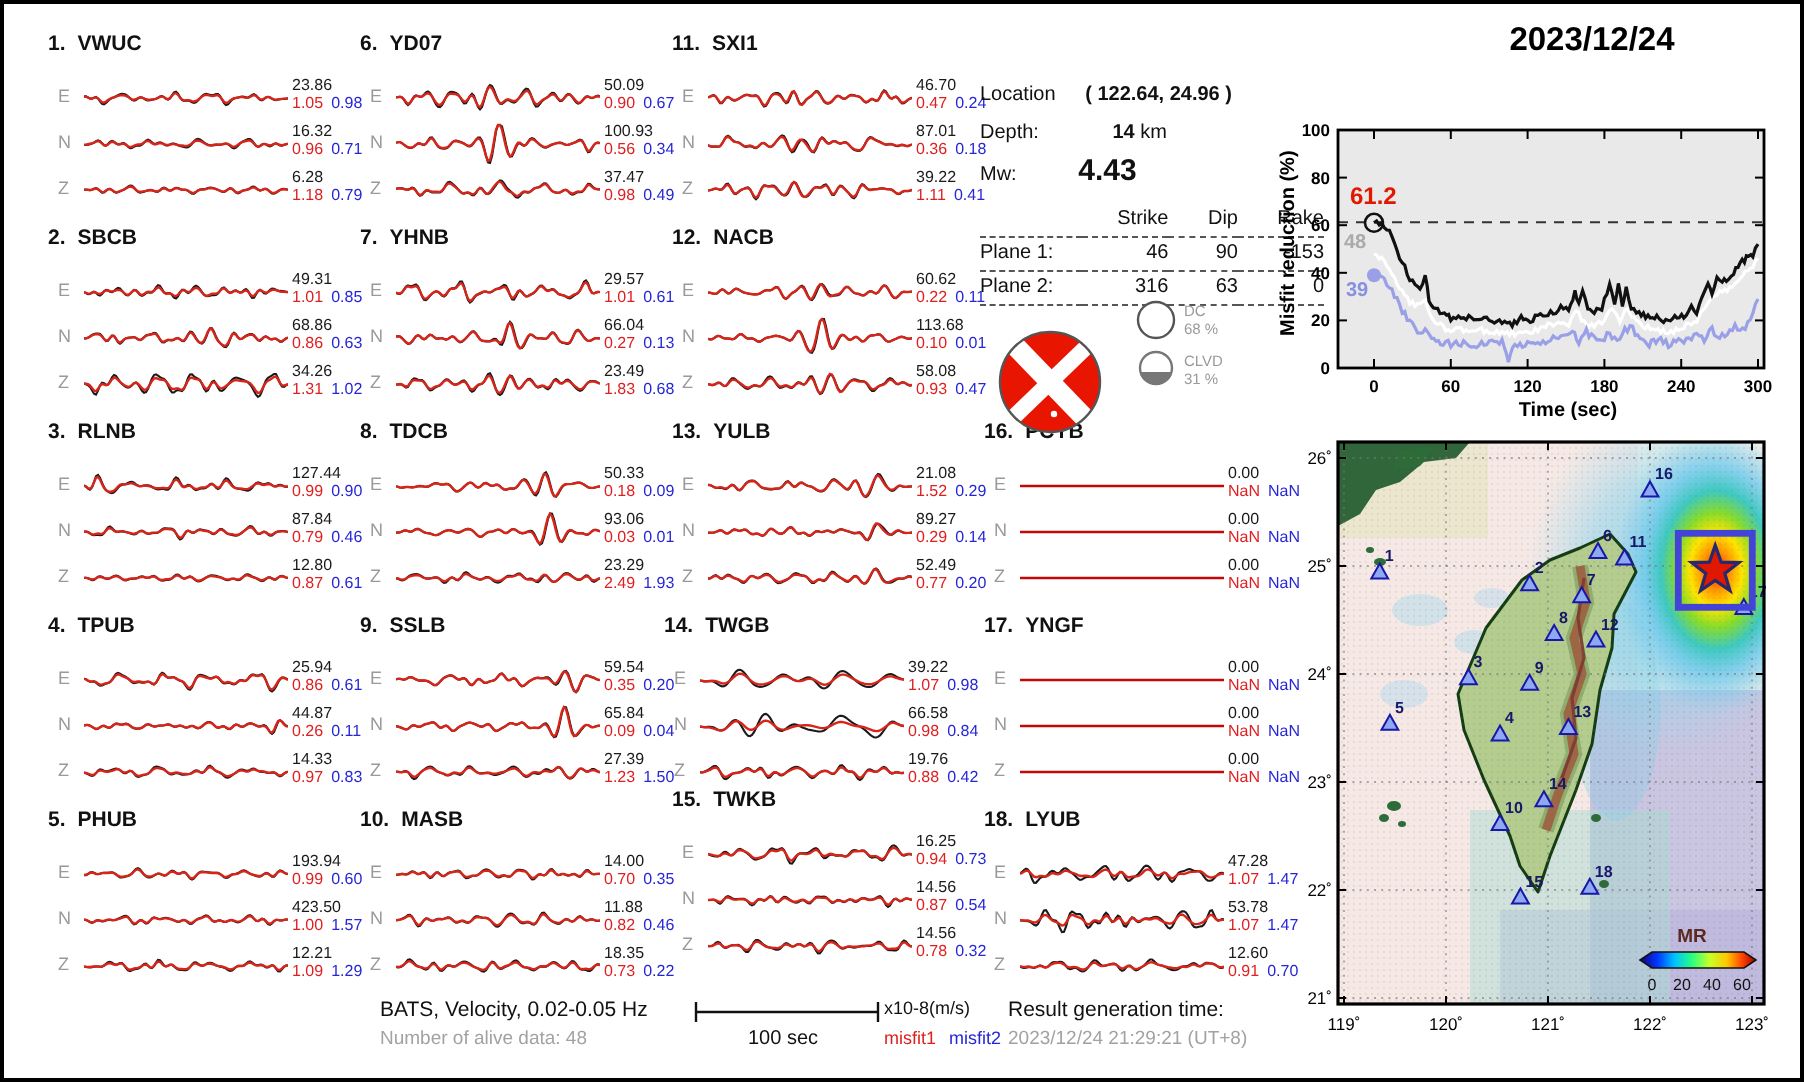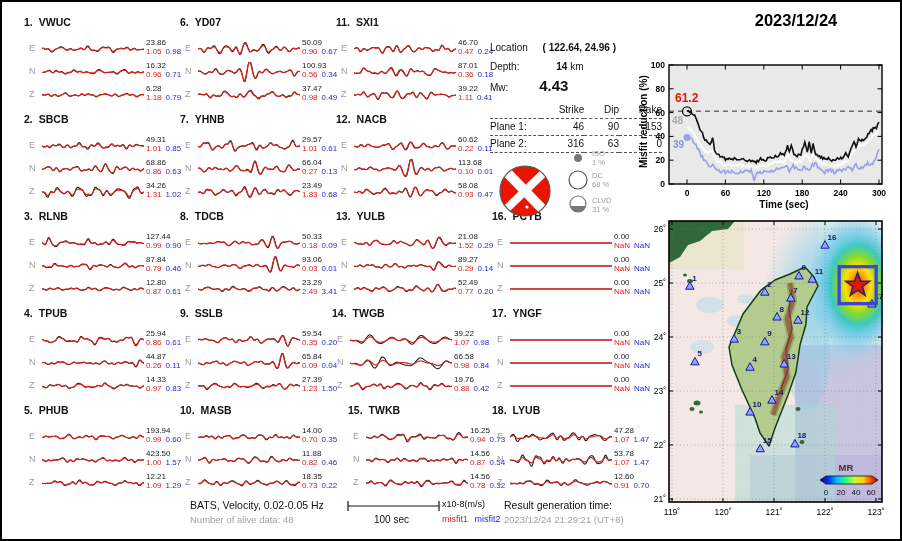--- a/index.html
+++ b/index.html
@@ -320,21 +320,21 @@
           </div>
         </div>
         <div class="chrow" style="top: 68px;">
           <div class="chlab">Z</div>
           <svg class="wsvg" width="102" height="22">
             <path d="M0 11.17L1 11.43L2 11.86L3 12.18L4 12.02L5 11.33L6 10.39L7 9.75L8 9.41L9 9.20L10 9.08L11 9.17L12 9.58L13 10.23L14 10.85L15 11.21L16 11.30L17 11.21L18 11.01L19 10.77L20 10.64L21 10.88L22 11.63L23 12.68L24 13.40L25 13.27L26 12.29L27 11.14L28 10.67L29 11.12L30 11.94L31 12.19L32 11.38L33 9.87L34 8.56L35 8.12L36 8.60L37 9.48L38 10.25L39 10.78L40 11.20L41 11.59L42 11.78L43 11.58L44 11.04L45 10.54L46 10.48L47 10.98L48 11.82L49 12.63L50 13.15L51 13.29L52 13.00L53 12.30L54 11.34L55 10.43L56 9.93L57 9.92L58 10.06L59 9.92L60 9.38L61 8.82L62 8.82L63 9.59L64 10.70L65 11.47L66 11.57L67 11.32L68 11.38L69 12.04L70 12.86L71 13.08L72 12.28L73 10.87L74 9.73L75 9.59L76 10.44L77 11.70L78 12.66L79 12.97L80 12.68L81 11.95L82 10.97L83 9.88L84 8.96L85 8.48L86 8.59L87 9.18L88 9.99L89 10.80L90 11.48L91 11.94L92 11.95L93 11.38L94 10.42L95 9.69L96 9.88L97 11.14L98 12.40L99 12.87L100 12.44L101 11.67L102 11.15" fill="none" stroke="#1a1a1a" stroke-width="1.05"></path>
             <path d="M0 11.09L1 11.26L2 11.58L3 11.83L4 11.76L5 11.29L6 10.64L7 10.17L8 9.90L9 9.70L10 9.56L11 9.59L12 9.90L13 10.41L14 10.90L15 11.21L16 11.29L17 11.21L18 11.05L19 10.87L20 10.79L21 10.98L22 11.51L23 12.21L24 12.66L25 12.51L26 11.80L27 11.02L28 10.75L29 11.13L30 11.73L31 11.89L32 11.28L33 10.19L34 9.24L35 8.94L36 9.27L37 9.88L38 10.40L39 10.77L40 11.10L41 11.44L42 11.64L43 11.54L44 11.16L45 10.78L46 10.68L47 10.98L48 11.53L49 12.07L50 12.42L51 12.52L52 12.35L53 11.92L54 11.31L55 10.72L56 10.37L57 10.30L58 10.31L59 10.11L60 9.66L61 9.25L62 9.28L63 9.90L64 10.79L65 11.48L66 11.72L67 11.70L68 11.81L69 12.18L70 12.47L71 12.21L72 11.27L73 10.07L74 9.35L75 9.57L76 10.61L77 11.87L78 12.73L79 12.93L80 12.55L81 11.82L82 10.94L83 10.06L84 9.36L85 9.02L86 9.13L87 9.61L88 10.25L89 10.88L90 11.42L91 11.77L92 11.77L93 11.35L94 10.66L95 10.13L96 10.24L97 11.10L98 11.95L99 12.26L100 11.96L101 11.44L102 11.10" fill="none" stroke="#d8251a" stroke-width="1.2"></path>
           </svg>
           <div class="nums">
             <div class="amp">23.29</div>
-            <div class="mis"><span class="m1">2.49</span><span class="m2">3.41</span></div>
+            <div class="mis"><span class="m1">2.49</span><span class="m2">1.93</span></div>
           </div>
         </div>
       </div>
       <div class="station" style="left: 176px; top: 305px;">
         <div class="sta-head"><span class="num">9.</span><span class="code">SSLB</span></div>
         <div class="chrow" style="top: 22px;">
           <div class="chlab">E</div>
           <svg class="wsvg" width="102" height="22">
             <path d="M0 10.67L1 10.38L2 10.38L3 10.65L4 10.82L5 10.56L6 9.93L7 9.56L8 9.68L9 10.18L10 10.74L11 11.13L12 11.30L13 11.33L14 11.33L15 11.40L16 11.69L17 12.25L18 12.98L19 13.57L20 13.62L21 12.98L22 11.88L23 10.73L24 9.86L25 9.30L26 8.91L27 8.66L28 8.74L29 9.27L30 10.09L31 10.71L32 10.74L33 10.31L34 10.08L35 10.64L36 11.96L37 13.26L38 13.63L39 12.80L40 11.42L41 10.51L42 10.64L43 11.52L44 12.33L45 12.49L46 12.11L47 11.67L48 11.44L49 11.16L50 10.40L51 9.14L52 7.98L53 7.74L54 8.66L55 10.11L56 11.11L57 11.11L58 10.46L59 10.07L60 10.64L61 12.03L62 13.47L63 14.18L64 13.94L65 13.11L66 12.19L67 11.42L68 10.82L69 10.32L70 9.99L71 9.93L72 10.05L73 10.12L74 9.94L75 9.66L76 9.70L77 10.40L78 11.68L79 12.93L80 13.38L81 12.60L82 10.74L83 8.51L84 6.82L85 6.45L86 7.76L87 10.48L88 13.75L89 16.34L90 17.20L91 16.06L92 13.59L93 11.01L94 9.30L95 8.71L96 8.76L97 9.18L98 9.49L99 9.90L100 10.43L101 10.85L102 10.99" fill="none" stroke="#1a1a1a" stroke-width="1.05"></path>
             <path d="M0 10.69L1 10.43L2 10.44L3 10.69L4 10.85L5 10.59L6 9.97L7 9.61L8 9.72L9 10.20L10 10.74L11 11.11L12 11.26L13 11.27L14 11.26L15 11.34L16 11.61L17 12.15L18 12.87L19 13.44L20 13.51L21 12.92L22 11.89L23 10.80L24 9.96L25 9.42L26 9.04L27 8.81L28 8.88L29 9.38L30 10.13L31 10.70L32 10.72L33 10.31L34 10.08L35 10.62L36 11.87L37 13.11L38 13.47L39 12.69L40 11.39L41 10.53L42 10.65L43 11.49L44 12.27L45 12.44L46 12.08L47 11.67L48 11.46L49 11.20L50 10.48L51 9.27L52 8.16L53 7.92L54 8.77L55 10.14L56 11.08L57 11.07L58 10.44L59 10.07L60 10.61L61 11.93L62 13.30L63 13.99L64 13.78L65 13.01L66 12.15L67 11.43L68 10.85L69 10.35L70 10.00L71 9.91L72 10.04L73 10.19L74 10.18L75 10.09L76 10.25L77 10.90L78 11.89L79 12.67L80 12.65L81 11.57L82 9.75L83 7.90L84 6.81L85 7.02L86 8.67L87 11.38L88 14.31L89 16.41L90 16.87L91 15.54L92 13.13L93 10.75L94 9.26L95 8.83L96 8.96L97 9.36L98 9.63L99 9.99L100 10.46L101 10.86L102 10.99" fill="none" stroke="#d8251a" stroke-width="1.2"></path>
@@ -540,21 +540,21 @@
           <svg class="wsvg" width="102" height="22">
             <path d="M0 11.15L1 11.21L2 10.97L3 10.49L4 9.94L5 9.36L6 8.59L7 8.08L8 8.06L9 8.98L10 10.79L11 12.83L12 14.26L13 14.58L14 13.96L15 12.96L16 12.09L17 11.58L18 11.36L19 11.25L20 11.05L21 10.61L22 9.93L23 9.27L24 9.05L25 9.50L26 10.33L27 10.88L28 10.59L29 9.61L30 8.83L31 9.15L32 10.73L33 12.70L34 13.86L35 13.62L36 12.43L37 11.37L38 11.20L39 11.85L40 12.60L41 12.76L42 12.21L43 11.27L44 10.37L45 9.64L46 9.06L47 8.62L48 8.40L49 8.52L50 8.94L51 9.54L52 10.30L53 11.27L54 12.41L55 13.47L56 14.02L57 13.78L58 12.92L59 11.88L60 11.07L61 10.60L62 10.39L63 10.40L64 10.74L65 11.40L66 12.03L67 12.00L68 10.97L69 9.28L70 7.89L71 7.62L72 8.51L73 9.82L74 10.68L75 10.87L76 10.94L77 11.60L78 12.98L79 14.42L80 14.99L81 14.27L82 12.62L83 10.88L84 9.80L85 9.61L86 10.07L87 10.66L88 10.92L89 10.58L90 9.73L91 8.81L92 8.42L93 8.92L94 10.10L95 11.27L96 11.77L97 11.48L98 11.13L99 11.18L100 11.49L101 11.64L102 11.44" fill="none" stroke="#1a1a1a" stroke-width="1.05"></path>
             <path d="M0 11.11L1 11.14L2 10.98L3 10.66L4 10.31L5 9.91L6 9.31L7 8.86L8 8.77L9 9.40L10 10.72L11 12.22L12 13.25L13 13.48L14 13.04L15 12.37L16 11.85L17 11.59L18 11.51L19 11.44L20 11.23L21 10.80L22 10.21L23 9.67L24 9.50L25 9.82L26 10.42L27 10.80L28 10.58L29 9.91L30 9.42L31 9.75L32 10.94L33 12.35L34 13.11L35 12.82L36 11.89L37 11.12L38 11.06L39 11.60L40 12.19L41 12.34L42 11.97L43 11.34L44 10.73L45 10.21L46 9.74L47 9.31L48 9.04L49 9.04L50 9.30L51 9.74L52 10.32L53 11.07L54 11.95L55 12.78L56 13.24L57 13.13L58 12.54L59 11.78L60 11.15L61 10.74L62 10.53L63 10.52L64 10.78L65 11.29L66 11.76L67 11.73L68 10.97L69 9.75L70 8.78L71 8.63L72 9.30L73 10.19L74 10.71L75 10.74L76 10.74L77 11.25L78 12.33L79 13.44L80 13.90L81 13.40L82 12.23L83 11.02L84 10.32L85 10.23L86 10.55L87 10.89L88 10.95L89 10.59L90 9.90L91 9.22L92 8.98L93 9.40L94 10.31L95 11.18L96 11.58L97 11.39L98 11.15L99 11.18L100 11.38L101 11.46L102 11.30" fill="none" stroke="#d8251a" stroke-width="1.2"></path>
           </svg>
           <div class="nums">
             <div class="amp">19.76</div>
             <div class="mis"><span class="m1">0.88</span><span class="m2">0.42</span></div>
           </div>
         </div>
       </div>
-      <div class="station" style="left: 332px; top: 402px; margin-left: 12px;">
+      <div class="station" style="left: 332px; top: 392px;">
         <div class="sta-head"><span class="num">15.</span><span class="code">TWKB</span></div>
         <div class="chrow" style="top: 22px;">
           <div class="chlab">E</div>
           <svg class="wsvg" width="102" height="22">
             <path d="M0 11.11L1 11.47L2 11.84L3 12.10L4 12.25L5 12.22L6 11.76L7 10.83L8 10.04L9 9.94L10 10.61L11 11.47L12 11.71L13 10.99L14 9.71L15 8.66L16 8.39L17 8.82L18 9.53L19 10.23L20 10.96L21 11.87L22 12.87L23 13.61L24 13.79L25 13.51L26 13.11L27 12.78L28 12.32L29 11.42L30 10.07L31 8.81L32 8.24L33 8.46L34 8.92L35 8.92L36 8.41L37 8.11L38 8.97L39 11.17L40 13.87L41 15.69L42 15.80L43 14.44L44 12.59L45 11.22L46 10.65L47 10.60L48 10.65L49 10.59L50 10.34L51 9.84L52 9.09L53 8.31L54 8.02L55 8.71L56 10.30L57 12.06L58 13.08L59 12.97L60 12.11L61 11.34L62 11.19L63 11.50L64 11.80L65 11.79L66 11.65L67 11.74L68 12.05L69 12.15L70 11.61L71 10.51L72 9.45L73 9.00L74 9.19L75 9.53L76 9.53L77 9.27L78 9.31L79 10.07L80 11.35L81 12.46L82 12.85L83 12.65L84 12.51L85 12.94L86 13.76L87 14.23L88 13.68L89 12.07L90 9.95L91 8.08L92 6.93L93 6.66L94 7.25L95 8.56L96 10.23L97 11.54L98 11.84L99 11.48L100 11.12L101 11.14L102 11.34" fill="none" stroke="#1a1a1a" stroke-width="1.05"></path>
             <path d="M0 11.00L1 11.21L2 11.46L3 11.69L4 11.89L5 11.99L6 11.80L7 11.22L8 10.76L9 10.74L10 11.16L11 11.60L12 11.55L13 10.88L14 9.93L15 9.21L16 9.02L17 9.23L18 9.58L19 9.99L20 10.56L21 11.39L22 12.31L23 12.99L24 13.19L25 13.02L26 12.74L27 12.49L28 12.11L29 11.40L30 10.41L31 9.54L32 9.20L33 9.38L34 9.63L35 9.46L36 8.94L37 8.67L38 9.32L39 10.97L40 12.91L41 14.18L42 14.23L43 13.27L44 12.03L45 11.13L46 10.79L47 10.82L48 10.96L49 11.04L50 10.94L51 10.57L52 9.93L53 9.23L54 8.94L55 9.37L56 10.43L57 11.53L58 12.07L59 11.86L60 11.27L61 10.89L62 10.99L63 11.37L64 11.64L65 11.64L66 11.61L67 11.79L68 12.14L69 12.28L70 11.88L71 11.00L72 10.11L73 9.62L74 9.56L75 9.61L76 9.51L77 9.37L78 9.53L79 10.21L80 11.18L81 11.92L82 12.15L83 12.04L84 12.08L85 12.55L86 13.24L87 13.58L88 13.14L89 11.95L90 10.42L91 9.06L92 8.18L93 7.91L94 8.28L95 9.23L96 10.44L97 11.35L98 11.50L99 11.19L100 10.94L101 11.01L102 11.21" fill="none" stroke="#d8251a" stroke-width="1.2"></path>
           </svg>
           <div class="nums">
             <div class="amp">16.25</div>
             <div class="mis"><span class="m1">0.94</span><span class="m2">0.73</span></div>
@@ -738,29 +738,20 @@
         <g transform="rotate(-44 29 29)">
             <rect x="0" y="25" width="58" height="8" fill="#ffffff"></rect>
           </g>
       </g>
       <circle cx="29" cy="29" r="25" fill="none" stroke="#555" stroke-width="1.2"></circle>
       <rect x="7" y="27" width="3" height="3" fill="#e81500"></rect>
       <circle cx="31" cy="45" r="1.6" fill="#ffffff"></circle>
     </svg>
 
     <div class="abs" style="left:80px;top:132px;width:100px;">
-      <div style="position:relative;height:20px;">
-        <svg width="20" height="20" style="position:absolute;left:0;top:0;">
-            <circle cx="10" cy="10" r="4" fill="#777"></circle>
-          </svg>
-        <div class="decomp-label" style="position:absolute;left:24px;top:2px;">
-          <div>ISO</div>
-          <div>1 %</div>
-        </div>
-      </div>
       <div style="position:relative;height:26px;">
         <svg width="22" height="24" style="position:absolute;left:0;top:0;">
             <circle cx="10" cy="12" r="9" fill="#ffffff" stroke="#555" stroke-width="1.2"></circle>
           </svg>
         <div class="decomp-label" style="position:absolute;left:24px;top:4px;">
           <div>DC</div>
           <div>68 %</div>
         </div>
       </div>
       <div style="position:relative;height:24px;">

